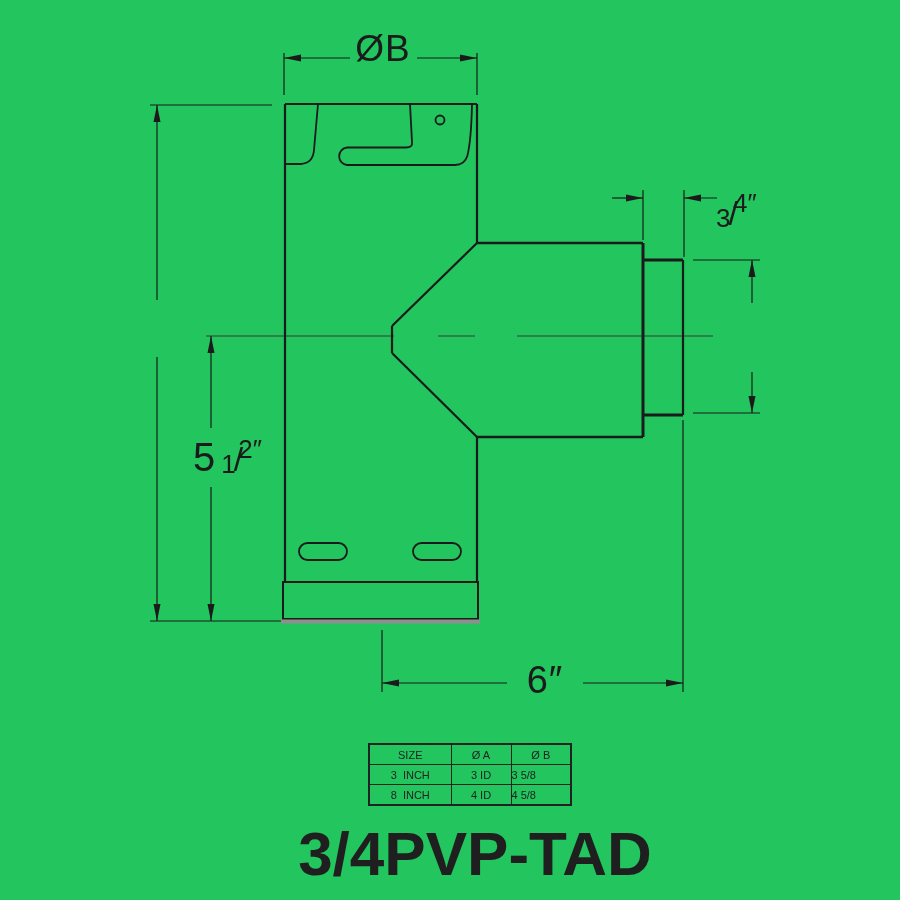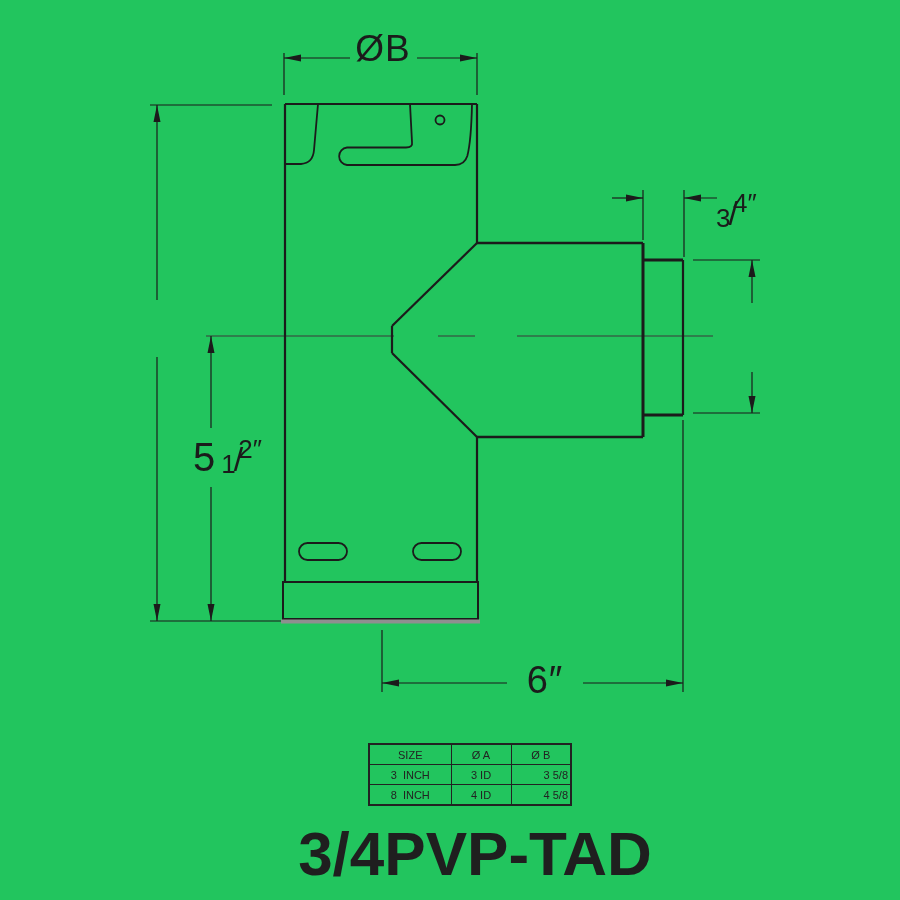--- a/index.html
+++ b/index.html
@@ -24,21 +24,21 @@
     table-layout:fixed;font-size:11px;color:#222;
   }
   .spec-table td{
     border:1.6px solid #222;height:19px;text-align:center;padding:0;
     white-space:pre;overflow:hidden;
   }
   .spec-table{border:2px solid #222;}
   .spec-table col.c1{width:82px;}
   .spec-table col.c2{width:60px;}
   .spec-table col.c3{width:60px;}
-  .spec-table td.rt{text-align:right;padding-right:2px;padding-left:12px;}
+  .spec-table td.rt{text-align:left;padding-right:2px;}
   .title{
     position:absolute;left:225px;top:818px;width:500px;text-align:center;
     font-size:62px;font-weight:600;letter-spacing:0px;color:#1f1f1f;
   }
 </style>
 </head>
 <body>
 
 <div class="canvas">
 

